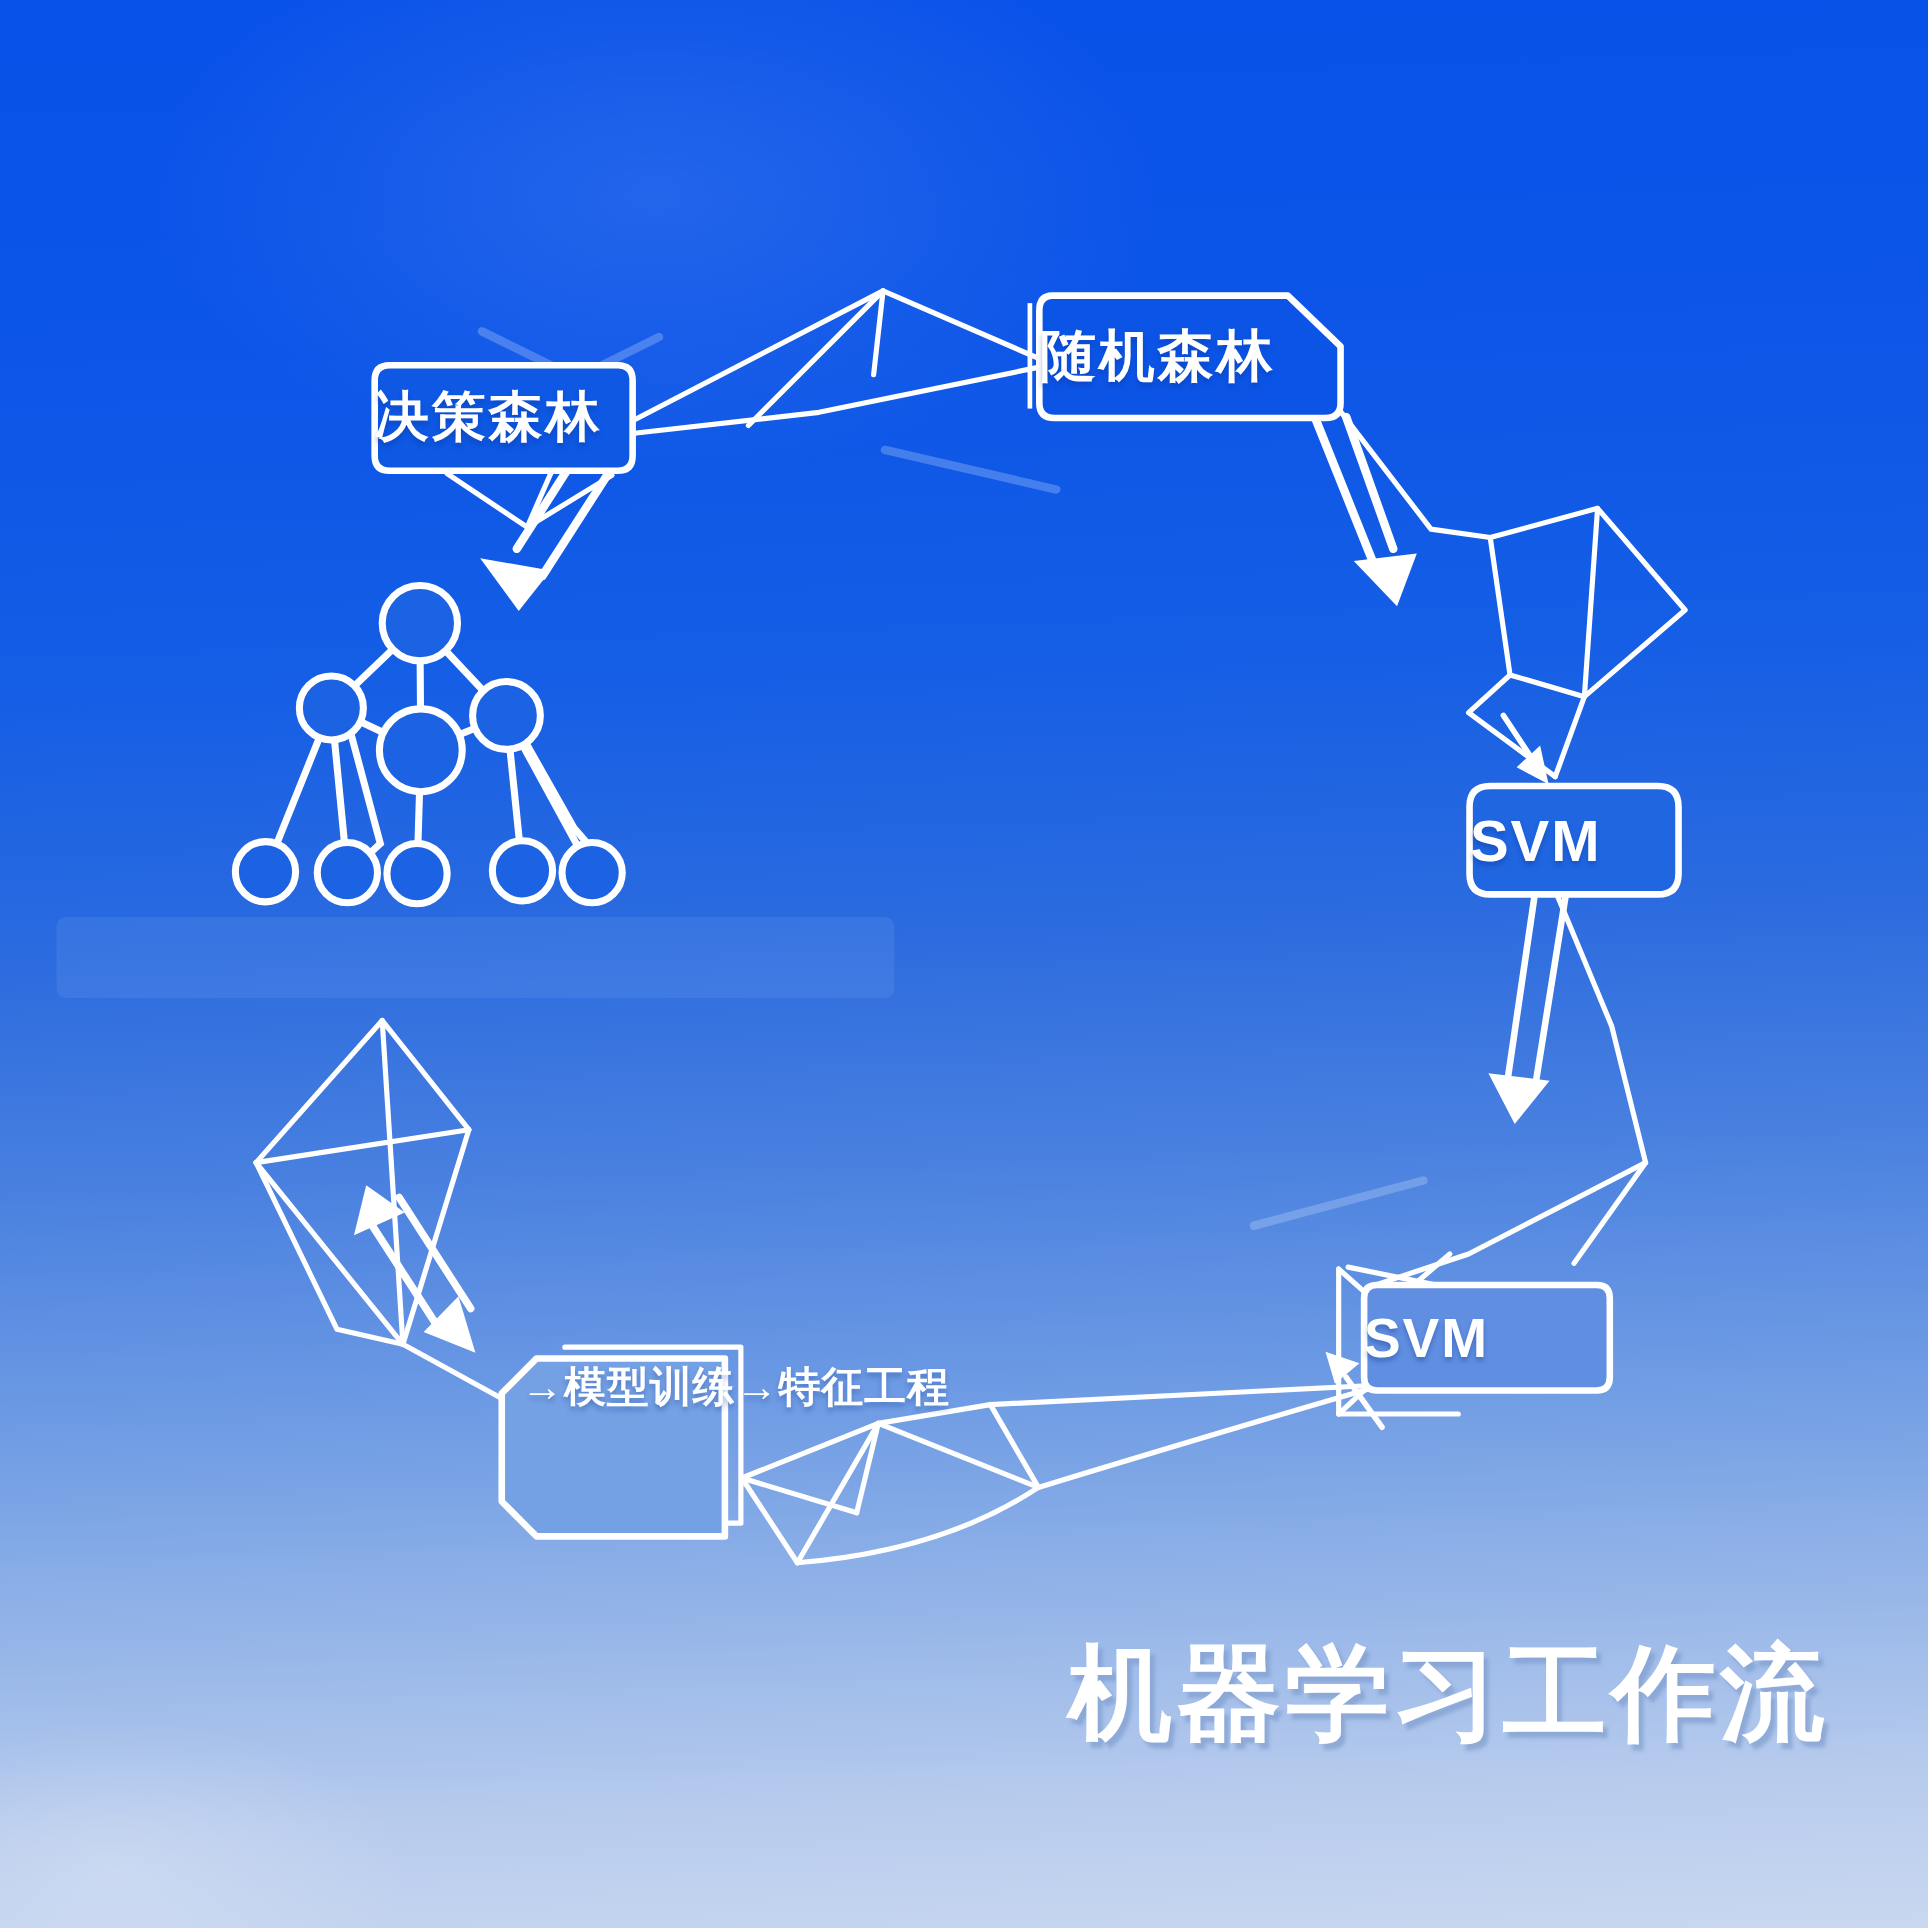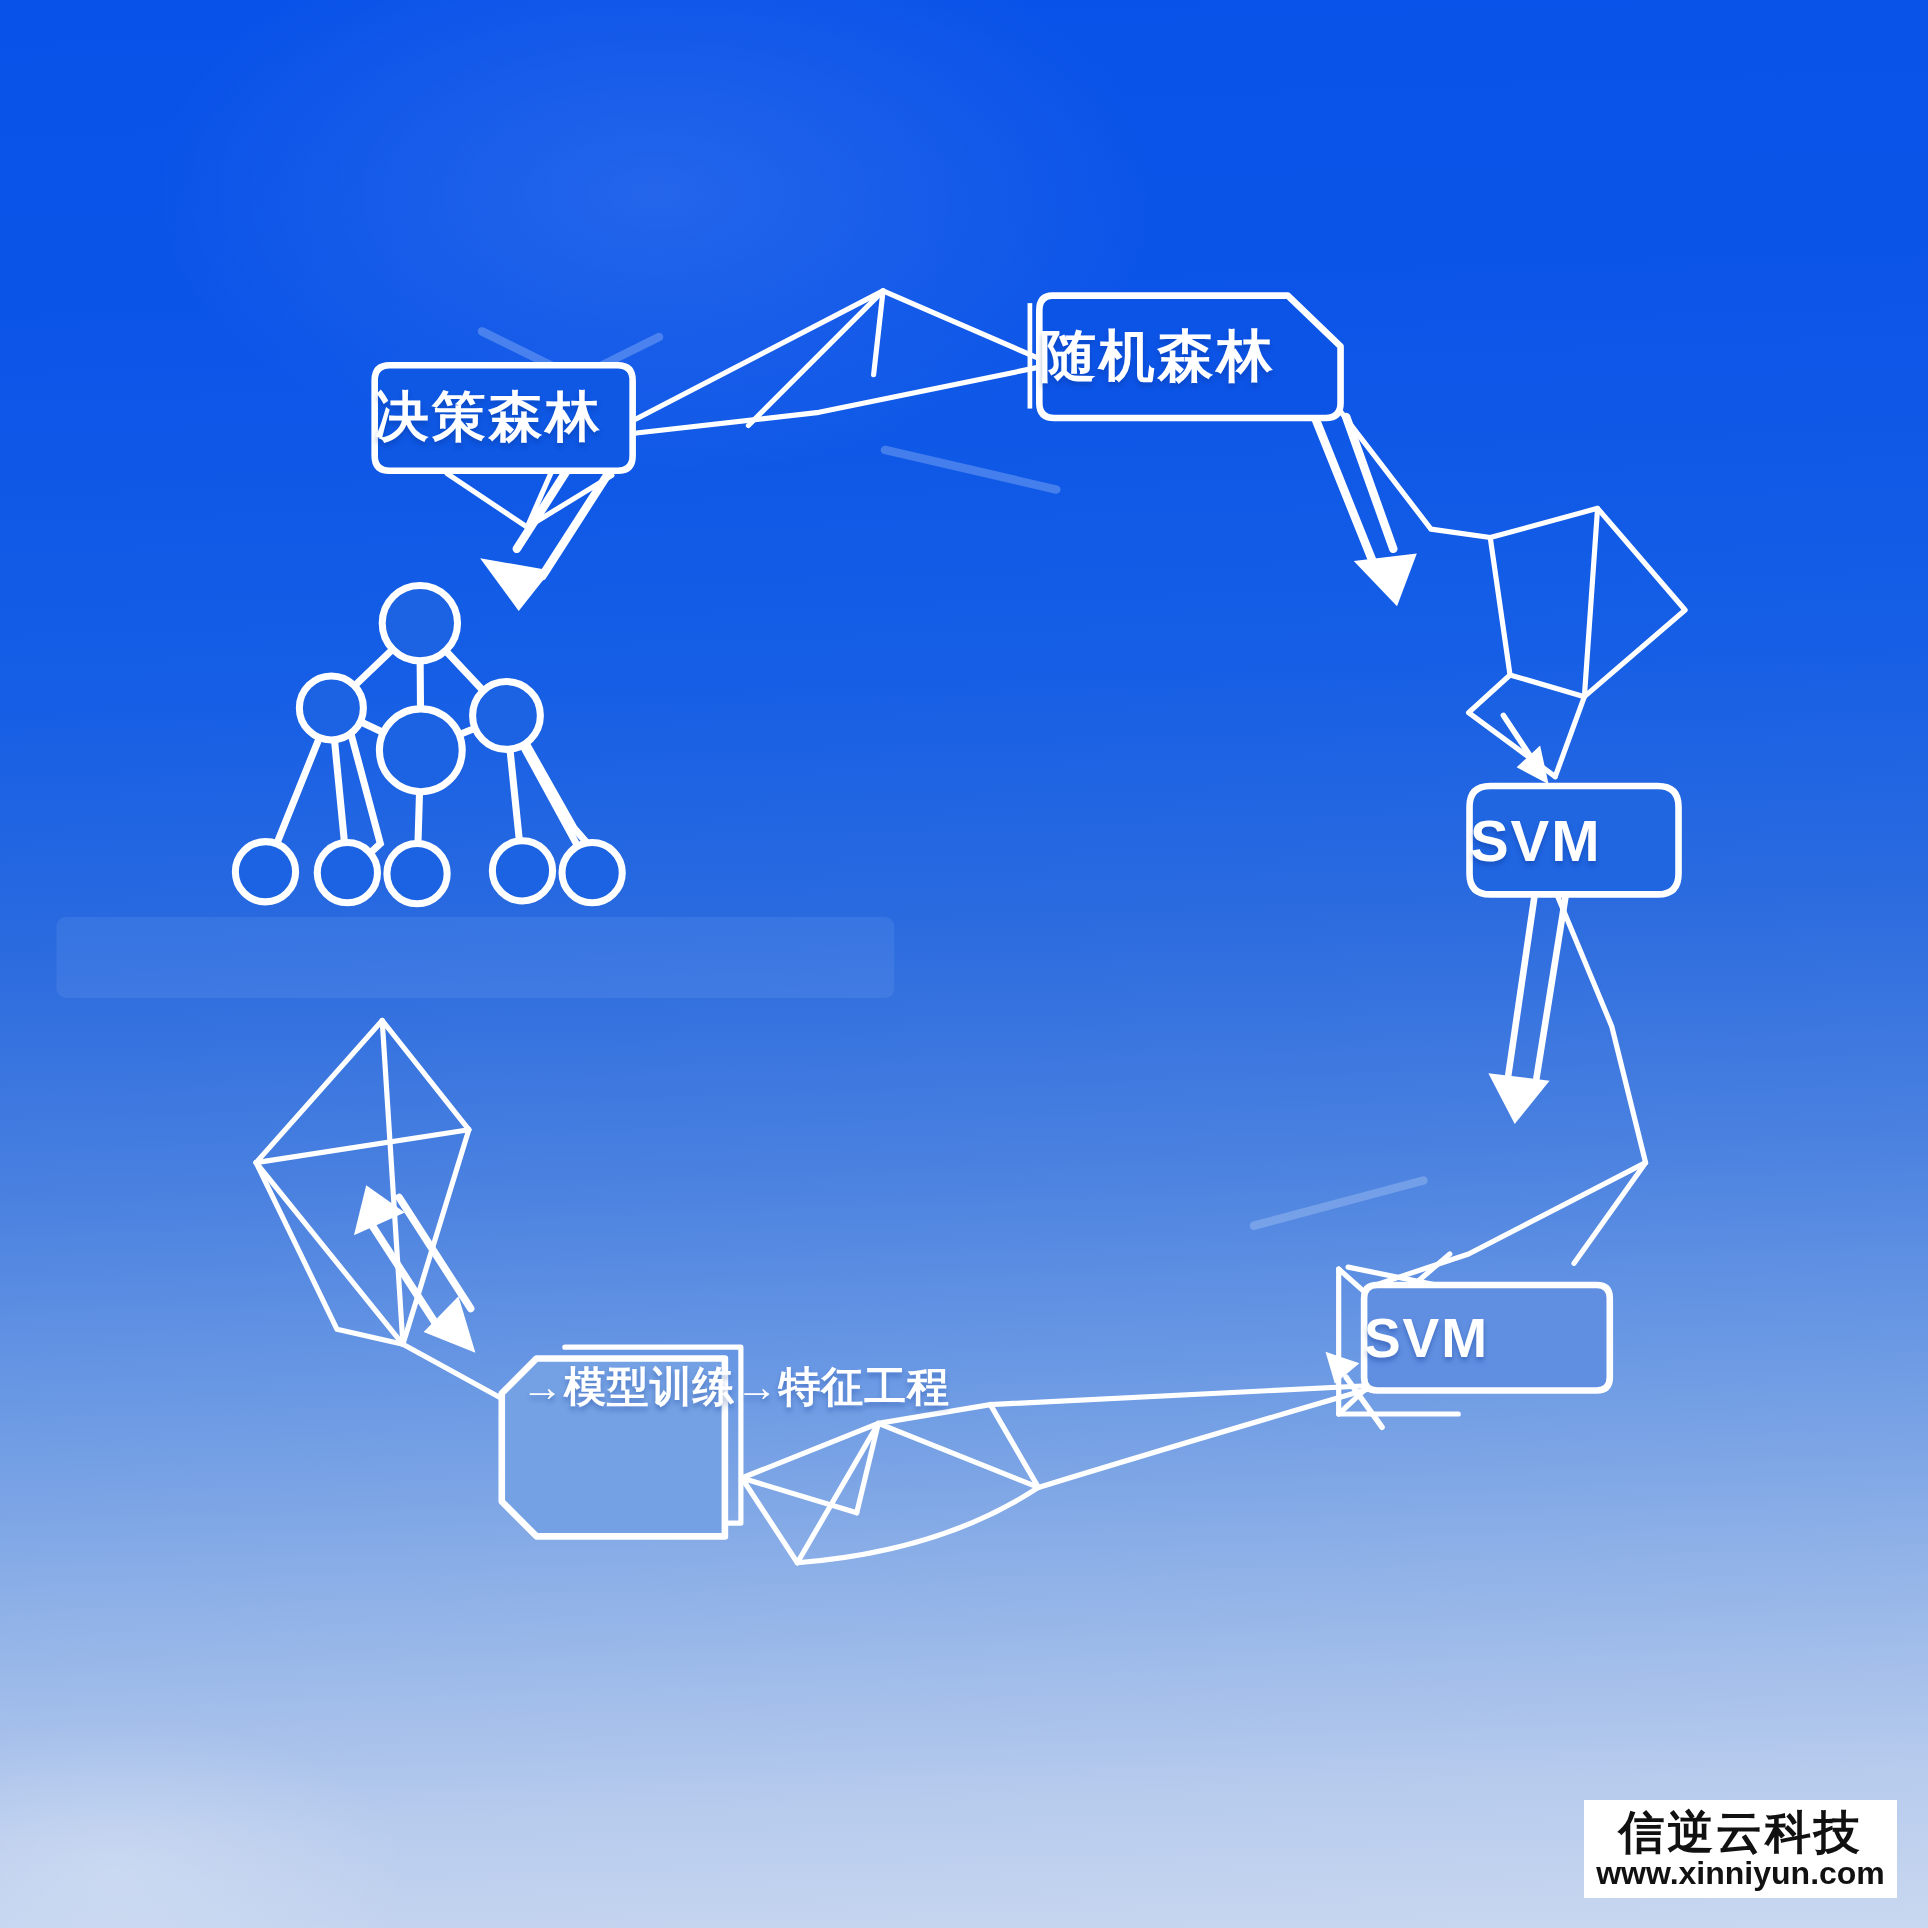--- a/index.html
+++ b/index.html
@@ -209,20 +209,17 @@
   <div class="overlay node-label nl-svm-bottom">
     <span>SVM</span>
   </div>
 
   <div class="overlay process-box">
     <span class="pline">→模型训练</span>
     <span class="pline">→特征工程</span>
   </div>
 
 
-
-  <div class="overlay watermark">
-    <div class="wm-company">信逆云科技</div>
-    <div class="wm-site">www.xinniyun.com</div>
-  </div>
+  <div class="overlay poster-title">机器学习工作流</div>
+
 
 </div>
 
 
 </body></html>

